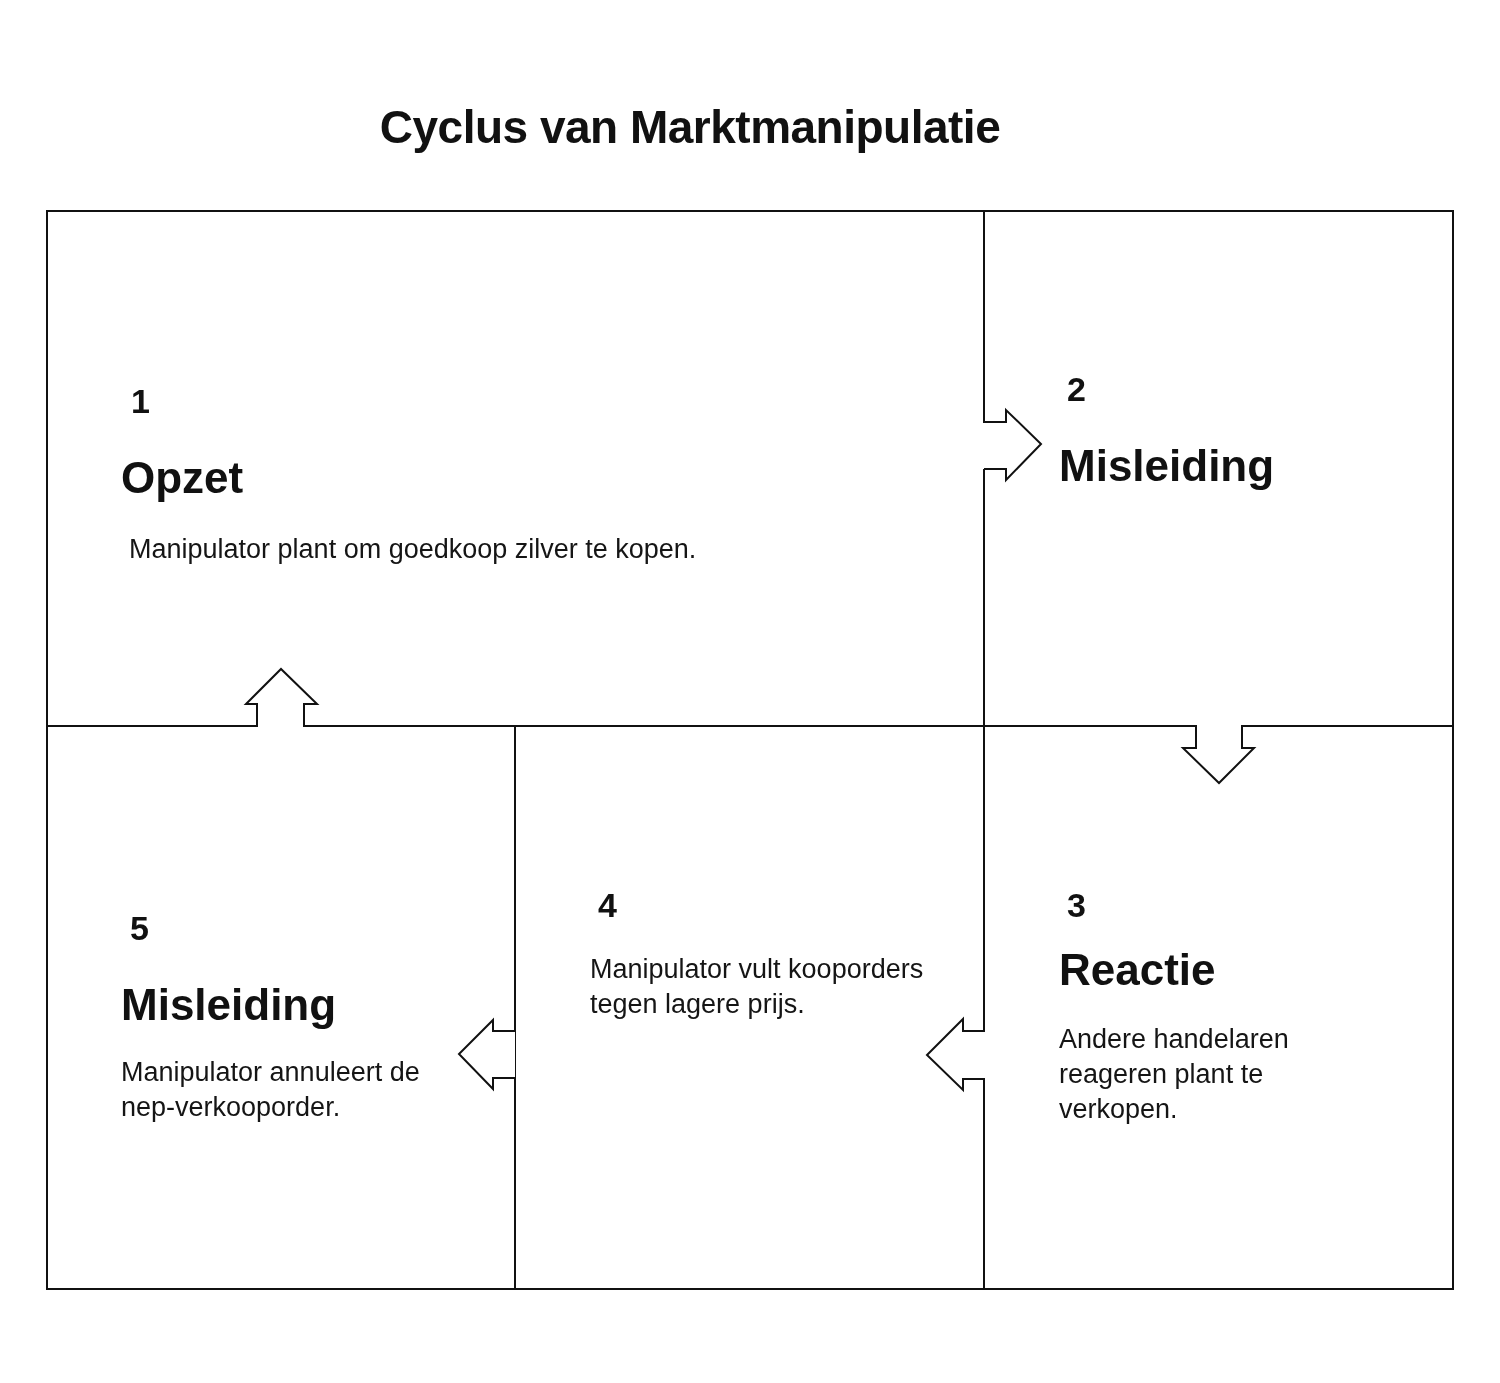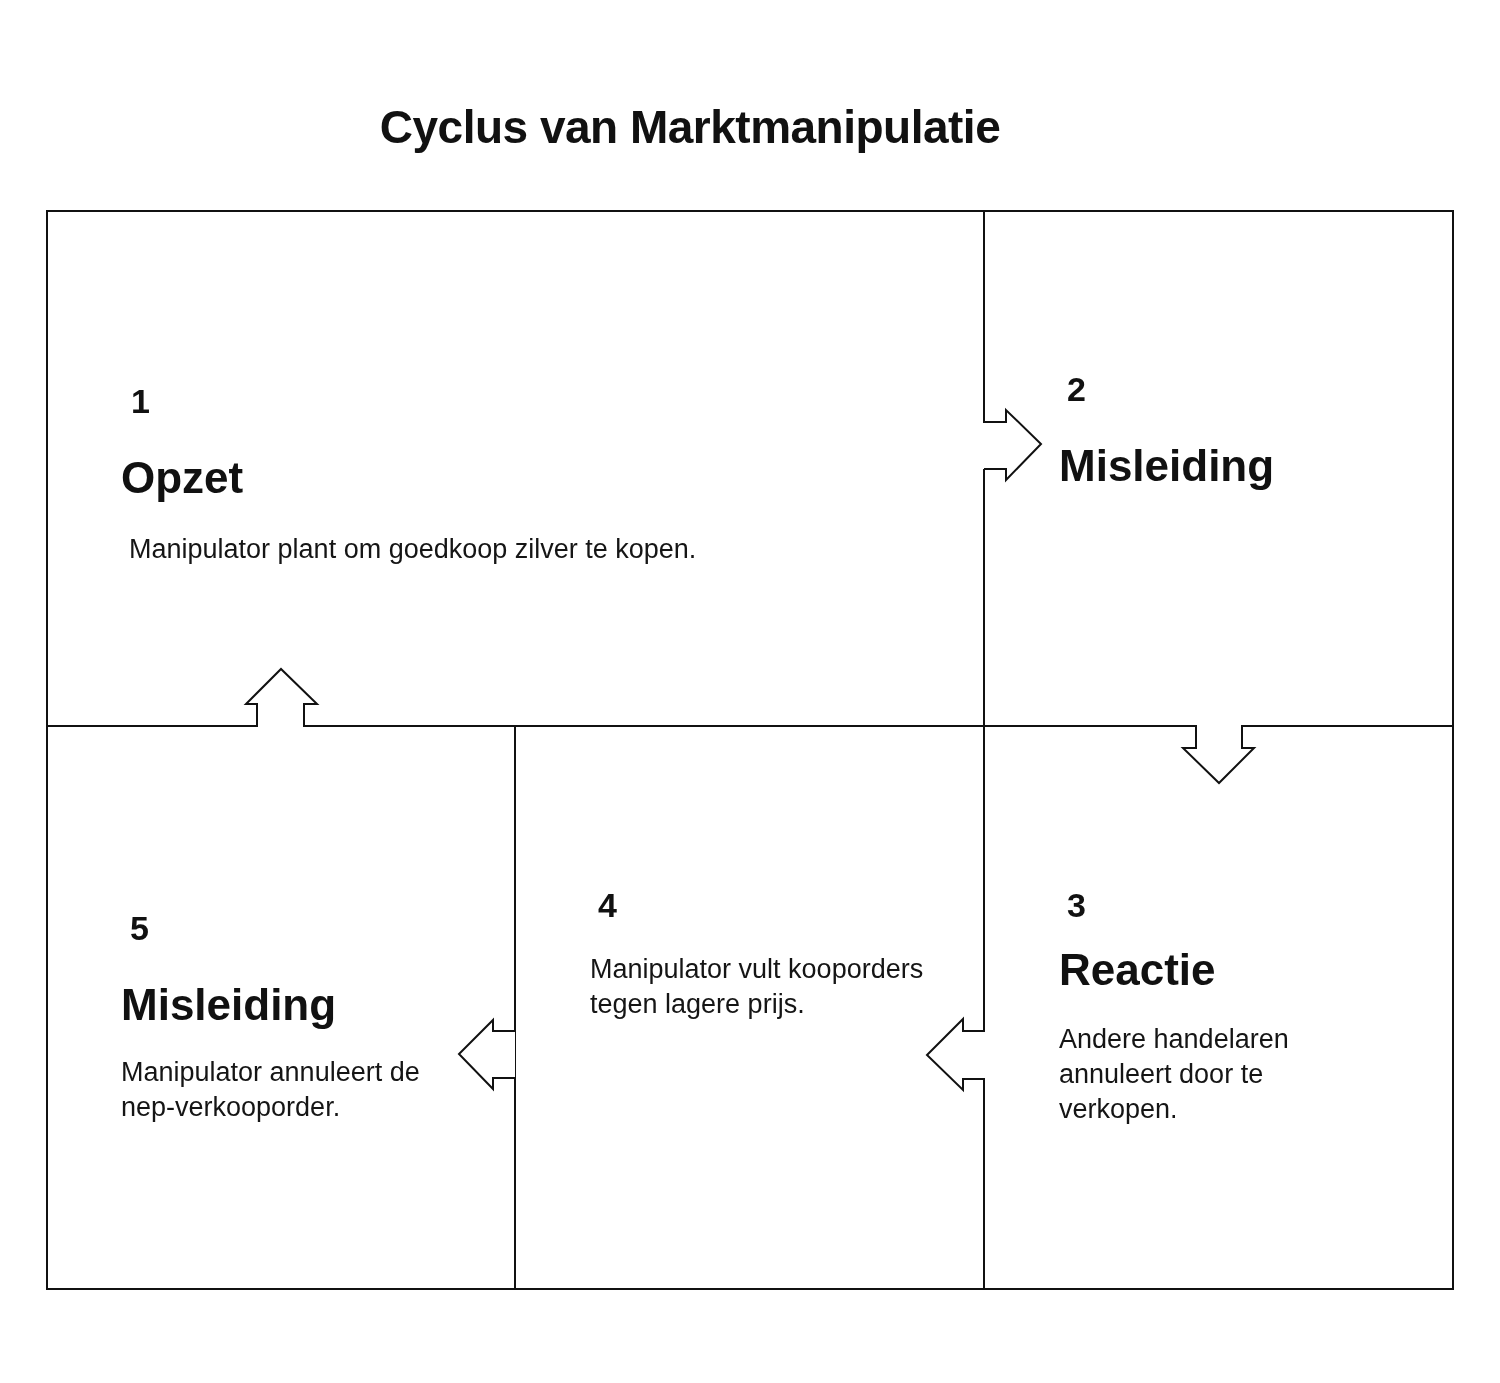--- a/index.html
+++ b/index.html
@@ -63,21 +63,21 @@
 </div>
 
 <div class="step" style="left:1059px; top:372px; width:340px;">
   <p class="num" style="padding-left:8px;">2</p>
   <p class="head" style="margin-top:38px;">Misleiding</p>
 </div>
 
 <div class="step" style="left:1059px; top:888px; width:270px;">
   <p class="num" style="padding-left:8px;">3</p>
   <p class="head" style="margin-top:26px;">Reactie</p>
-  <p class="desc" style="margin-top:30px;">Andere handelaren annuleert door te verkopen.</p>
+  <p class="desc" style="margin-top:30px;">Andere handelaren reageren plant te verkopen.</p>
 </div>
 
 <div class="step" style="left:590px; top:888px; width:340px;">
   <p class="num" style="padding-left:8px;">4</p>
   <p class="desc" style="margin-top:30px;">Manipulator vult kooporders tegen lagere prijs.</p>
 </div>
 
 <div class="step" style="left:121px; top:911px; width:320px;">
   <p class="num" style="padding-left:9px;">5</p>
   <p class="head" style="margin-top:38px;">Misleiding</p>

